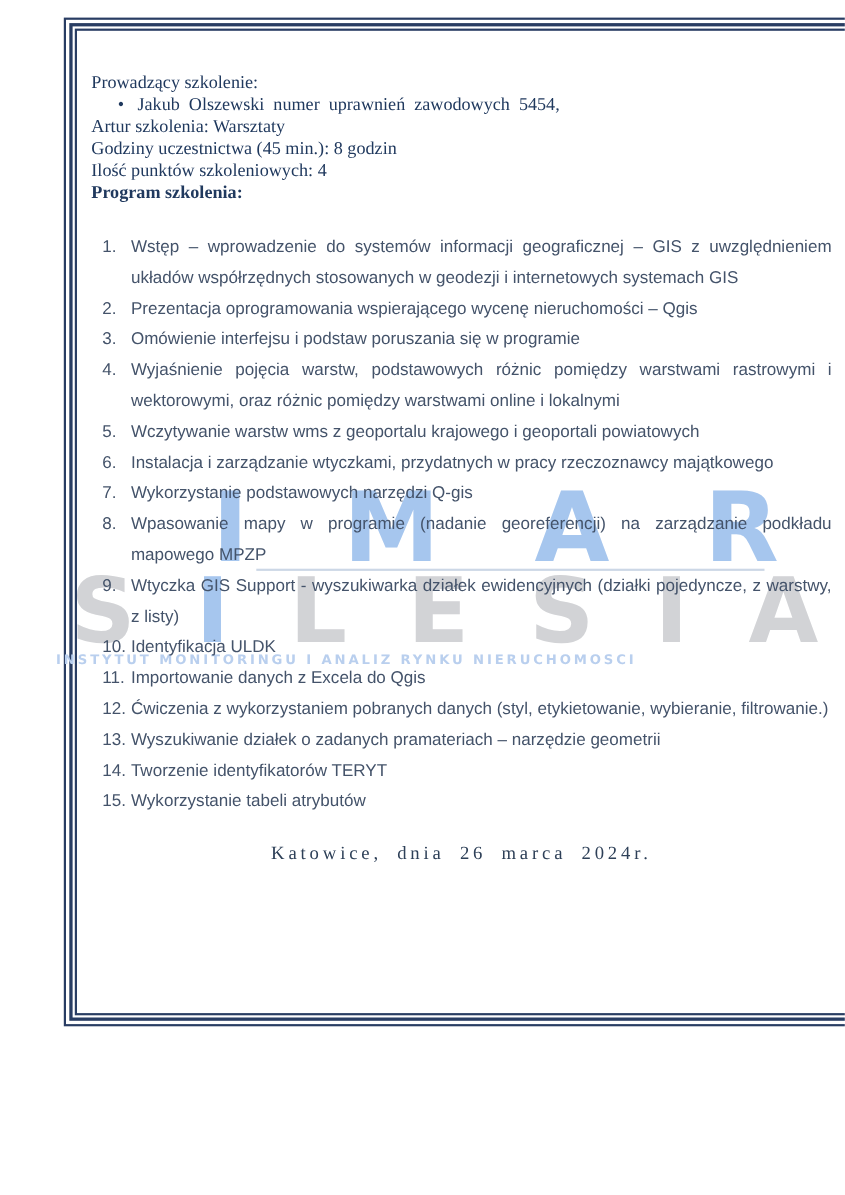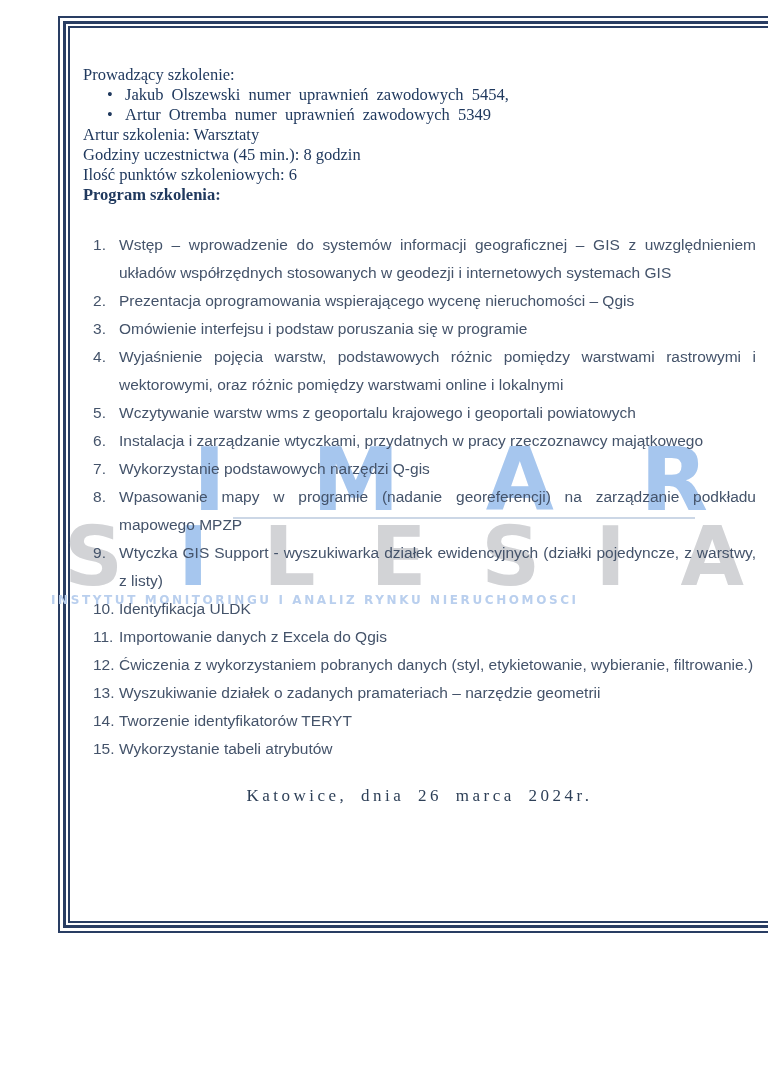--- a/index.html
+++ b/index.html
@@ -120,25 +120,24 @@
 <div class="frame-outer">
   <div class="frame-mid">
     <div class="frame-inner">
 
       <div class="content">
 
         <div class="hdr">
           <div>Prowadzący szkolenie:</div>
           <ul class="bullets">
             <li>Jakub Olszewski  numer  uprawnień  zawodowych  5454,</li>
-            <li>Artur Otremba  numer  uprawnień  zawodowych  5349</li>
           </ul>
           <div>Artur szkolenia: Warsztaty</div>
           <div>Godziny uczestnictwa (45 min.): 8 godzin</div>
-          <div>Ilość punktów szkoleniowych: 6</div>
+          <div>Ilość punktów szkoleniowych: 4</div>
           <div class="bold">Program szkolenia:</div>
         </div>
 
         <ol class="program">
             <li>Wstęp  – wprowadzenie do systemów informacji geograficznej – GIS z uwzględnieniem układów współrzędnych stosowanych w geodezji i internetowych systemach GIS</li>
             <li>Prezentacja oprogramowania wspierającego wycenę nieruchomości – Qgis</li>
             <li>Omówienie interfejsu i podstaw poruszania się w programie</li>
             <li>Wyjaśnienie pojęcia warstw, podstawowych różnic pomiędzy warstwami rastrowymi i wektorowymi, oraz różnic pomiędzy warstwami online i lokalnymi</li>
             <li>Wczytywanie warstw wms z geoportalu krajowego i geoportali powiatowych</li>
             <li>Instalacja i zarządzanie wtyczkami, przydatnych w pracy rzeczoznawcy majątkowego</li>

